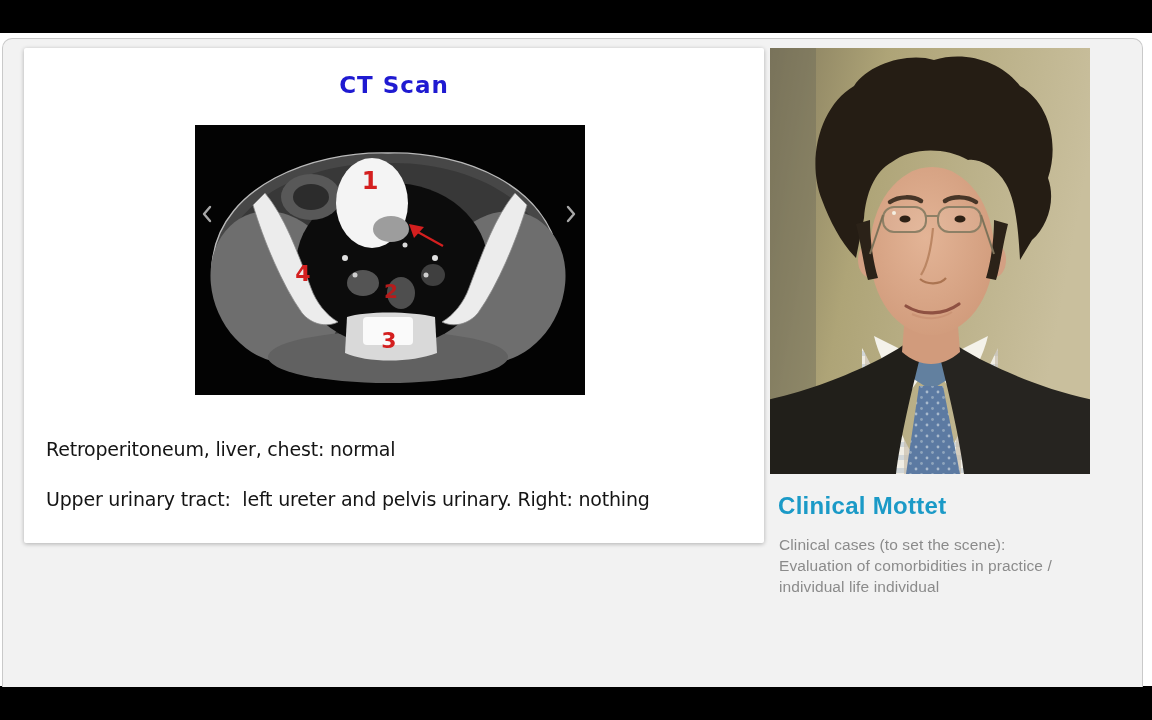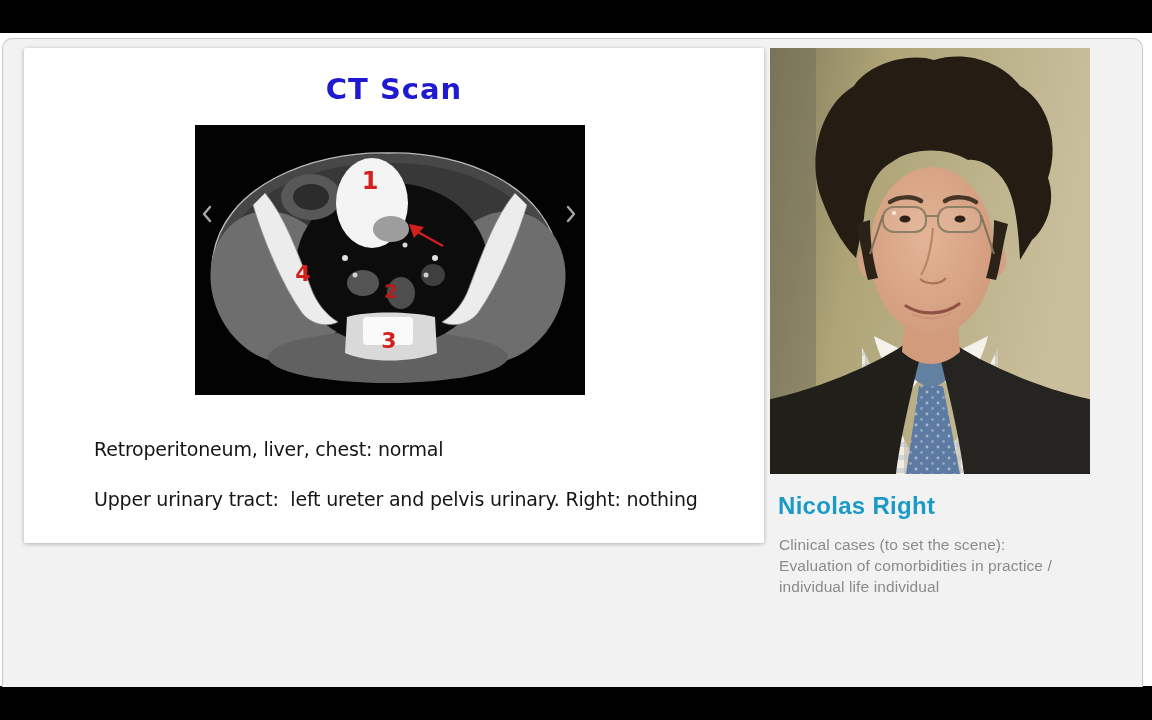--- a/index.html
+++ b/index.html
@@ -9,29 +9,29 @@
   #top-bar{top:0;height:33px;}
   #bottom-bar{top:686px;height:34px;}
   #video-bg{position:absolute;left:0;top:33px;width:1152px;height:653px;background:#ffffff;}
   #panel{position:absolute;left:2px;top:38px;width:1141px;height:649px;box-sizing:border-box;
          background:#f2f2f2;border:1px solid #c9c9c9;border-bottom:none;
          border-radius:10px 10px 0 0;}
   
   #slide-card{position:absolute;left:24px;top:48px;width:740px;height:495px;background:#ffffff;
               border-radius:2px;box-shadow:0 1px 4px rgba(0,0,0,0.28);}
   #slide-title{position:absolute;left:24px;top:72px;width:740px;text-align:center;
-               font-family:"DejaVu Sans",sans-serif;font-size:29px;font-weight:700;
+               font-family:"DejaVu Sans",sans-serif;font-size:23px;font-weight:700;
                color:#1f1ad1;letter-spacing:1px;}
   #ct-figure{position:absolute;left:195px;top:125px;width:390px;height:270px;}
   .carousel-btn{position:absolute;width:22px;height:30px;background:transparent;border:none;
                 padding:0;margin:0;cursor:pointer;display:flex;align-items:center;justify-content:center;}
   #carousel-prev{left:196px;top:199px;}
   #carousel-next{left:560px;top:199px;}
   .slide-line{position:absolute;left:46px;width:700px;font-family:"DejaVu Sans",sans-serif;
-              font-size:19px;color:#141414;white-space:pre-wrap;letter-spacing:-0.2px;margin-left:48px;}
+              font-size:19px;color:#141414;white-space:pre-wrap;letter-spacing:-0.2px;}
   #slide-line-1{top:438px;}
   #slide-line-2{top:488px;}
   
   #speaker-photo{position:absolute;left:770px;top:48px;width:320px;height:426px;}
   #speaker-name{position:absolute;left:778px;top:492px;font-size:24px;font-weight:700;
                 color:#1b9ac7;letter-spacing:0.3px;}
   .desc-line{position:absolute;left:779px;width:360px;font-size:15.5px;color:#8b8b8b;
              letter-spacing:0.1px;}
   #desc-line-1{top:536px;}
   #desc-line-2{top:557px;}
@@ -177,17 +177,17 @@
     <ellipse cx="135" cy="171" rx="5.5" ry="3.6" fill="#2e2115"></ellipse>
     <ellipse cx="190" cy="171" rx="5.5" ry="3.6" fill="#2e2115"></ellipse>
 
     <path d="M 163,180 C 161,202 158,216 151,227" stroke="#bb8663" stroke-width="2.2" fill="none"></path>
     <path d="M 150,231 C 157,237 170,237 176,230" stroke="#ab7451" stroke-width="2.2" fill="none"></path>
 
     <path d="M 136,258 C 152,268 174,267 189,256" stroke="#8f5142" stroke-width="3.2" fill="none" stroke-linecap="round"></path>
     <path d="M 142,266 C 155,272 170,272 182,264" stroke="#c88e70" stroke-width="2" fill="none" opacity="0.7"></path>
   </svg>
 
-  <div id="speaker-name">Nicolas Right</div>
+  <div id="speaker-name">Clinical Mottet</div>
   <div id="desc-line-1" class="desc-line">Clinical cases (to set the scene):</div>
   <div id="desc-line-2" class="desc-line">Evaluation of comorbidities in practice /</div>
   <div id="desc-line-3" class="desc-line">individual life individual</div>
 </div>
 
 </body></html>

